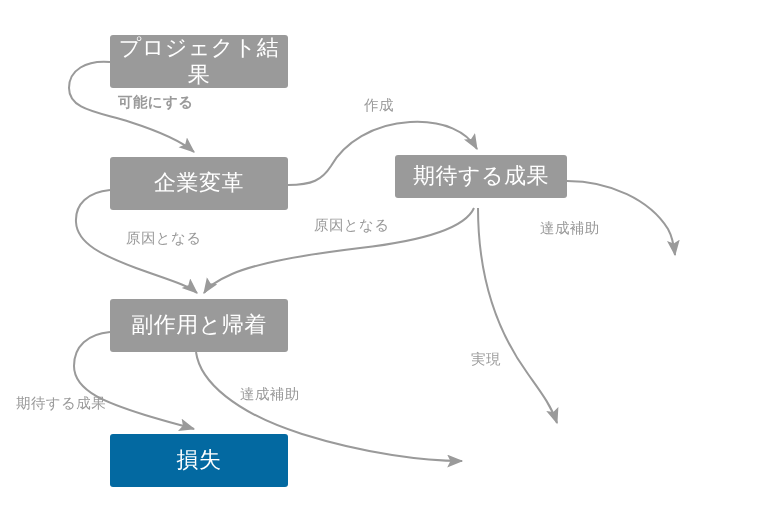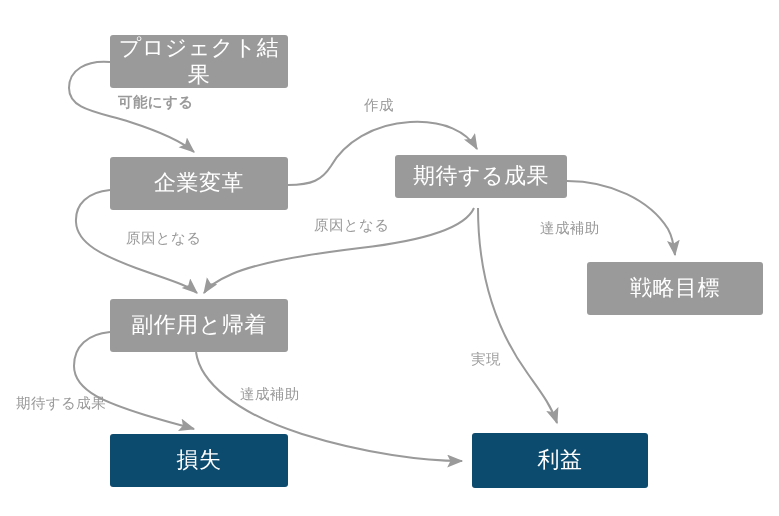--- a/index.html
+++ b/index.html
@@ -33,21 +33,21 @@
     border-radius: 3px;
     color: #ffffff;
     font-size: 22px;
     letter-spacing: 0.5px;
     box-sizing: border-box;
     user-select: none;
     text-align: center;
     line-height: 1.2;
   }
   .node.gray { background: #9a9a9a; }
-  .node.blue { background: #0c4a6e; }
+  .node.blue { background: #0369a1; }
 
   .edge-label {
     position: absolute;
     color: #9a9a9a;
     font-size: 14.5px;
     letter-spacing: 0.4px;
     white-space: nowrap;
     user-select: none;
     line-height: 1;
   }
@@ -86,35 +86,29 @@
   </div>
 
   <div class="node gray" style="left:110px; top:157px; width:178px; height:53px;">
     <span>企業変革</span>
   </div>
 
   <div class="node gray" style="left:395px; top:155px; width:172px; height:43px;">
     <span>期待する成果</span>
   </div>
 
-  <div class="node gray" style="left:587px; top:262px; width:176px; height:53px;">
-    <span>戦略目標</span>
-  </div>
 
   <div class="node gray" style="left:110px; top:299px; width:178px; height:53px;text-align:center;">
     <span>副作用と帰着</span>
   </div>
 
   <div class="node blue" style="left:110px; top:434px; width:178px; height:53px;">
     <span>損失</span>
   </div>
 
-  <div class="node blue" style="left:472px; top:433px; width:176px; height:55px;">
-    <span>利益</span>
-  </div>
 
   <div class="edge-label" style="left:118px; top:95px;font-weight:bold;">可能にする</div>
 
   <div class="edge-label" style="left:364px; top:98px;">作成</div>
 
   <div class="edge-label" style="left:126px; top:231px;">原因となる</div>
 
   <div class="edge-label" style="left:314px; top:218px;">原因となる</div>
 
   <div class="edge-label" style="left:540px; top:221px;">達成補助</div>

